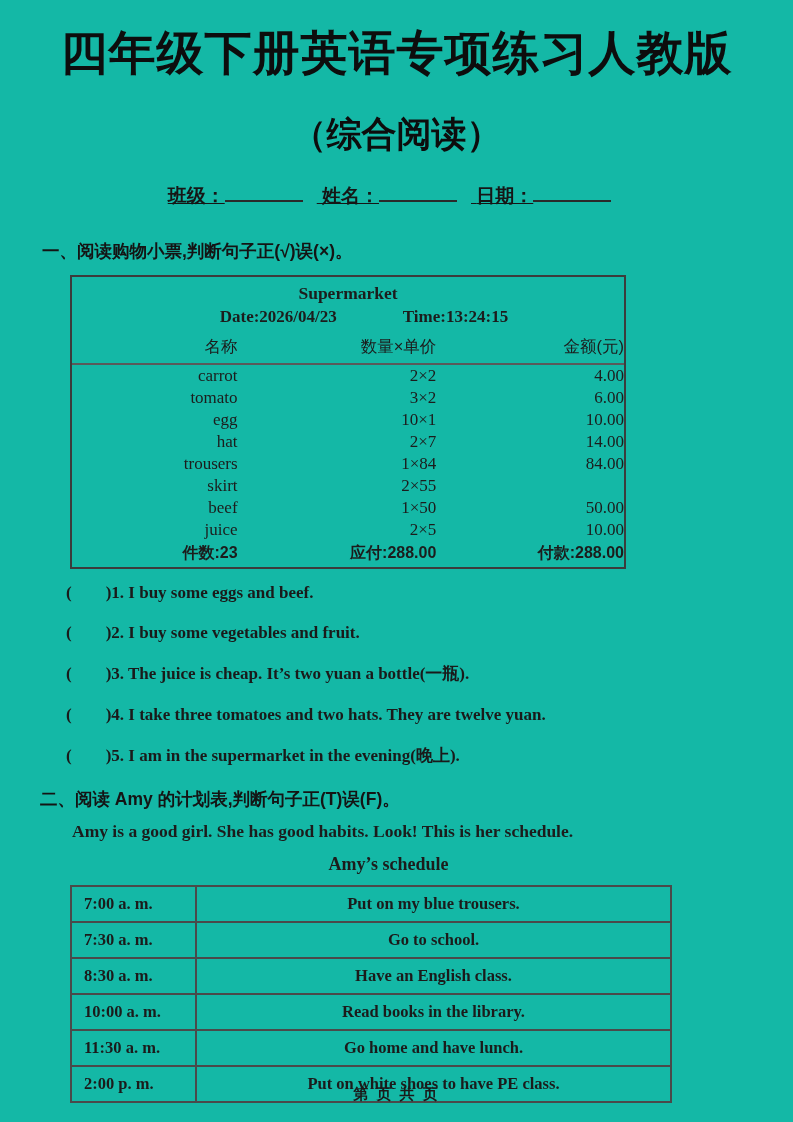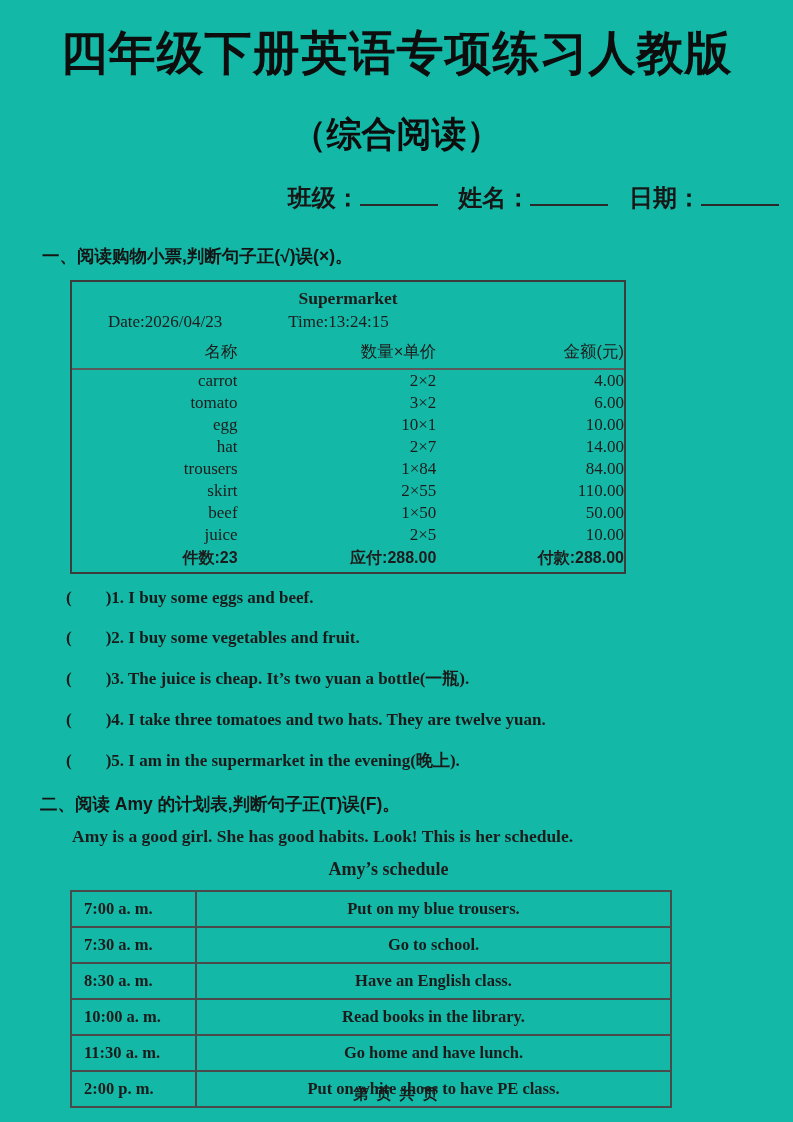--- a/index.html
+++ b/index.html
@@ -26,25 +26,26 @@
   .subtitle {
     margin: 26px 0 0 0;
     text-align: center;
     font-family: "Liberation Sans", "DejaVu Sans", sans-serif;
     font-size: 35px;
     font-weight: 800;
     color: #0d0d0d;
   }
   .fields {
     margin-top: 24px;
-    text-align: right;
-    font-family: "Liberation Sans", "DejaVu Sans", sans-serif;
-    font-size: 24px;
+    text-align: center;
+    font-family: "Liberation Sans", "DejaVu Sans", sans-serif;
+    font-size: 19px;
     font-weight: 700;
     color: #161616;
+    text-decoration: underline;
   }
   .fields .blank {
     display: inline-block;
     width: 78px;
     border-bottom: 2px solid #2a2a2a;
     height: 18px;
     margin-right: 14px;
   }
   .sec-heading {
     margin: 30px 0 0 42px;
@@ -64,21 +65,22 @@
     font-size: 17px;
   }
   .receipt .store {
     text-align: center;
     font-weight: 700;
     font-size: 17.5px;
     margin-top: 2px;
   }
   .receipt .datetime {
     margin: 3px 4px 0 36px;
-    font-weight: 400;
+    font-weight: 700;
+    text-align: center;
   }
   .receipt .datetime .time { margin-left: 66px; }
   .rgrid {
     display: grid;
     grid-template-columns: 30% 36% 34%;
     text-align: right;
   }
   .rgrid span { padding: 1px 0; }
   .receipt .cols {
     margin-top: 8px;
@@ -197,21 +199,20 @@
         <span>14.00</span>
     </div>
     <div class="rgrid">
       <span>trousers</span>
         <span>1×84</span>
         <span>84.00</span>
     </div>
     <div class="rgrid">
       <span>skirt</span>
         <span>2×55</span>
-        <span>110.00</span>
     </div>
     <div class="rgrid">
       <span>beef</span>
         <span>1×50</span>
         <span>50.00</span>
     </div>
     <div class="rgrid">
       <span>juice</span>
         <span>2×5</span>
         <span>10.00</span>

